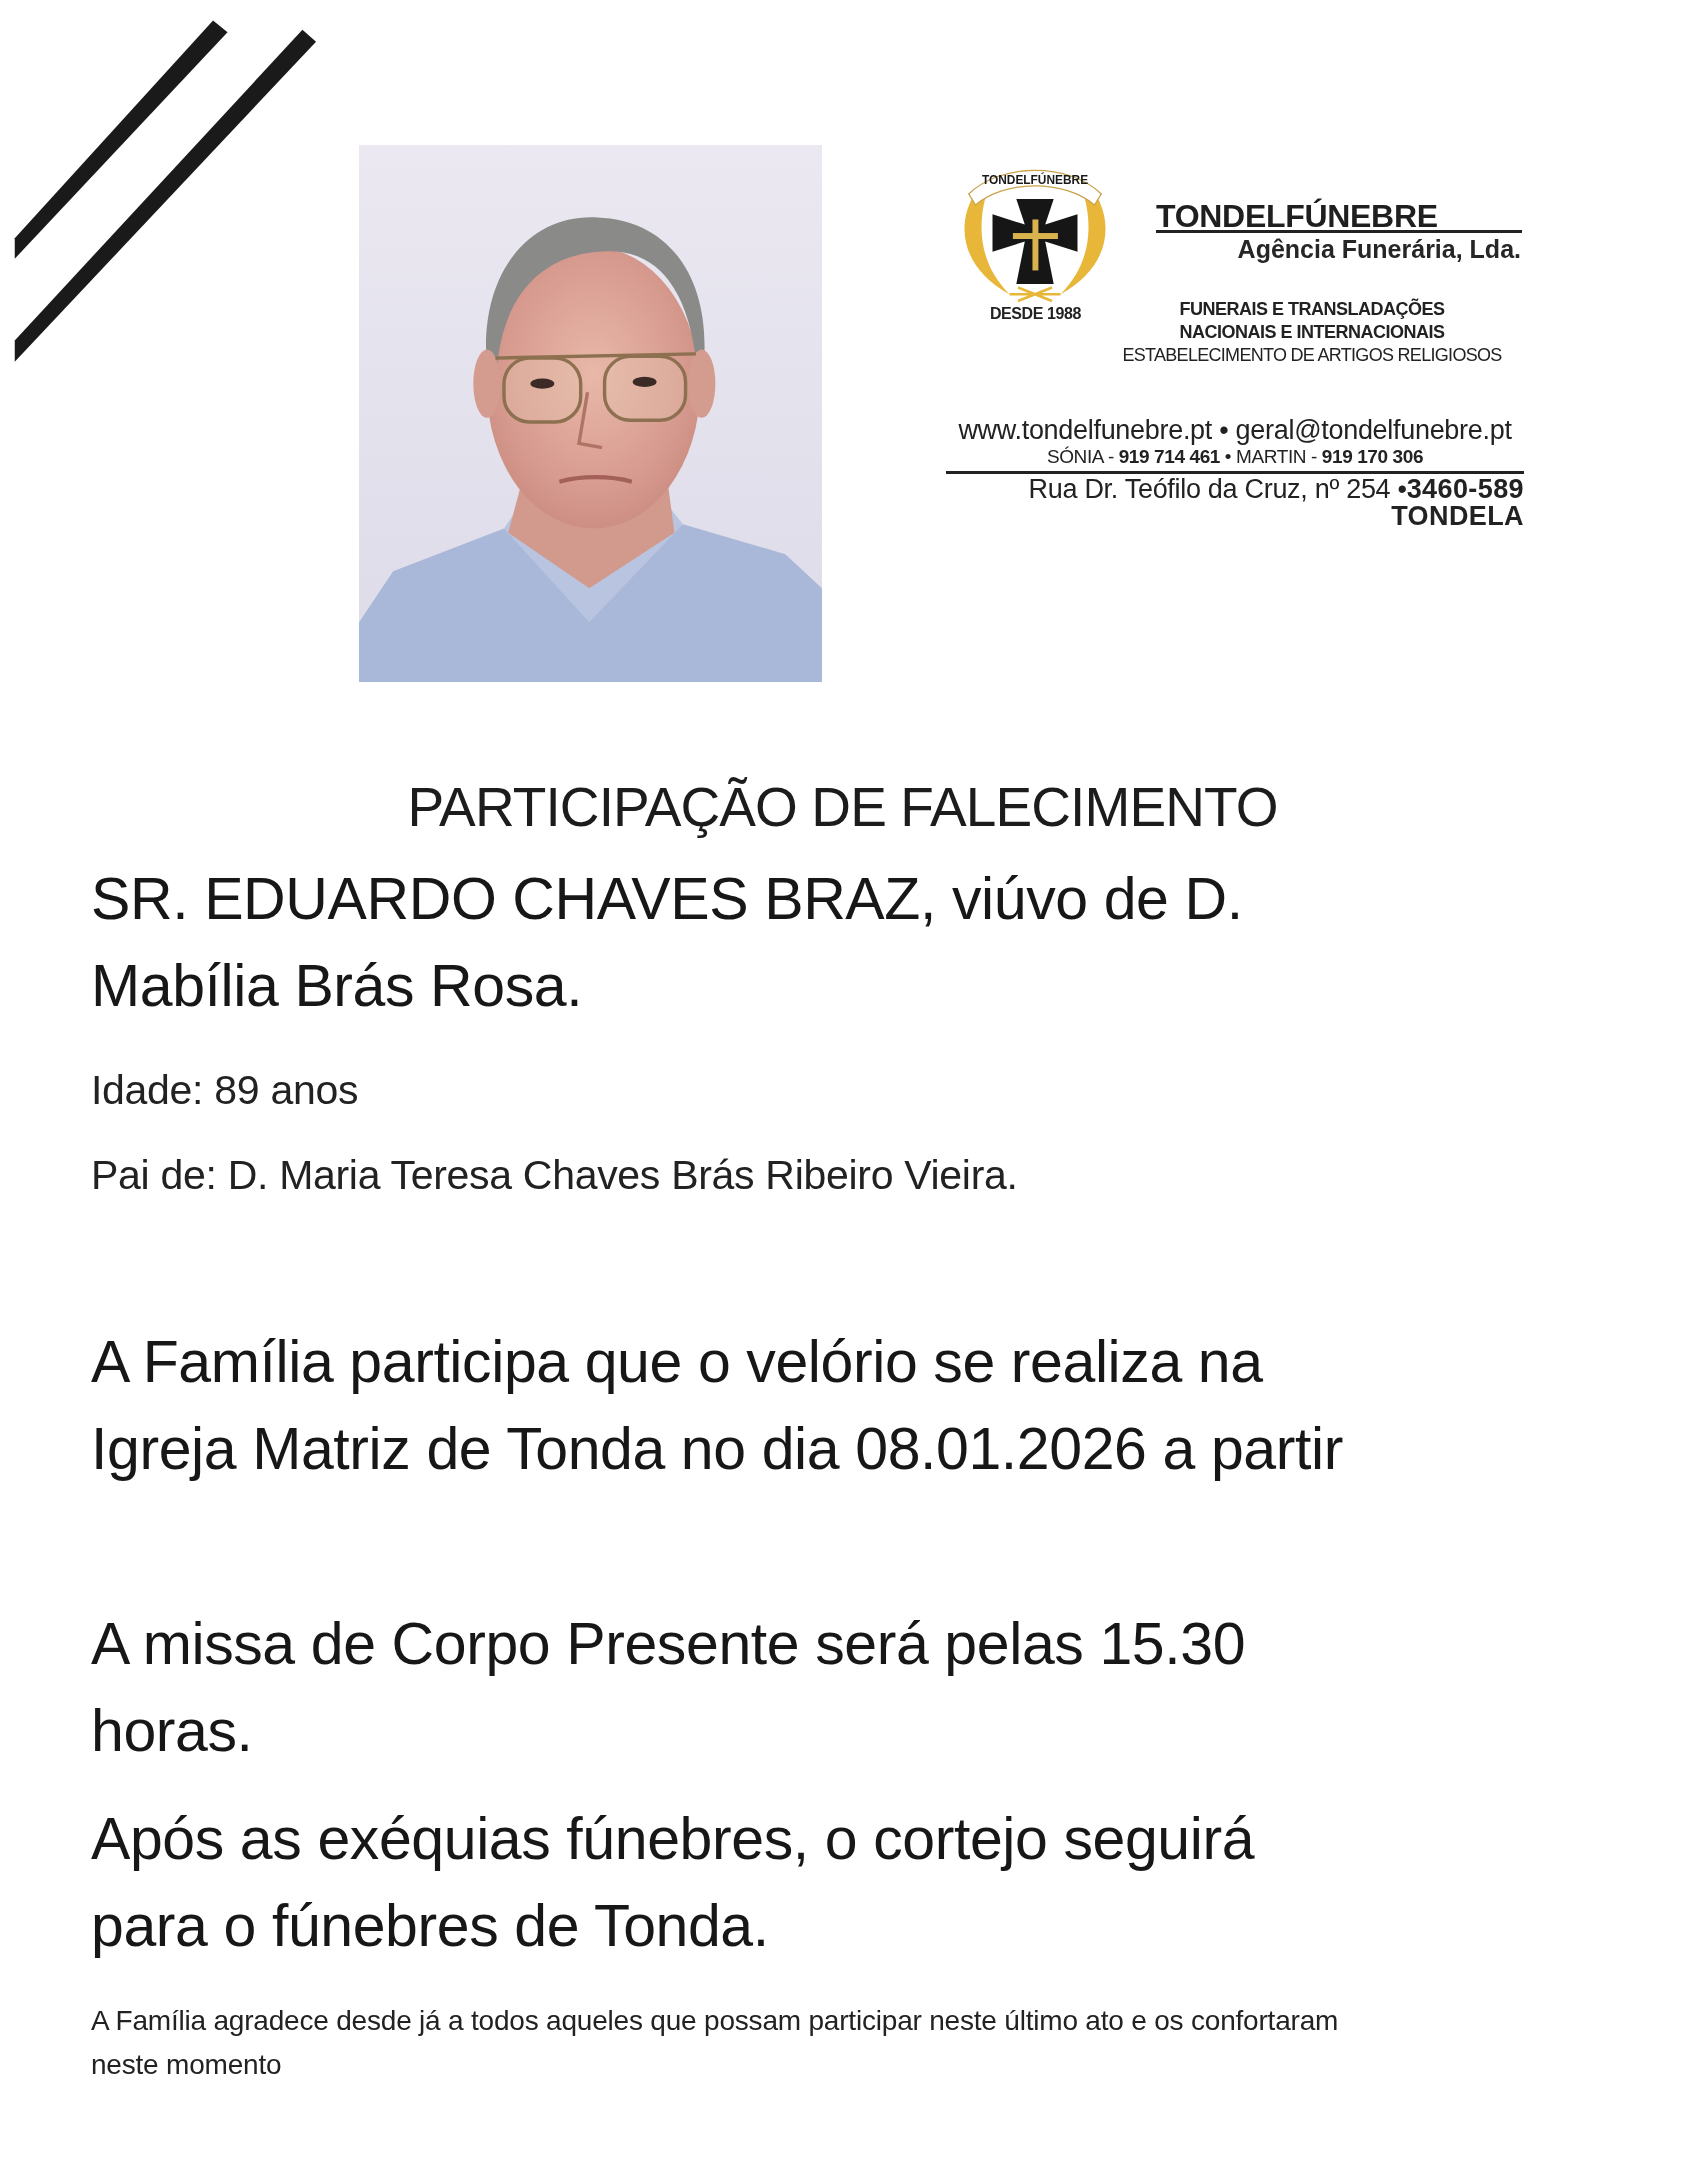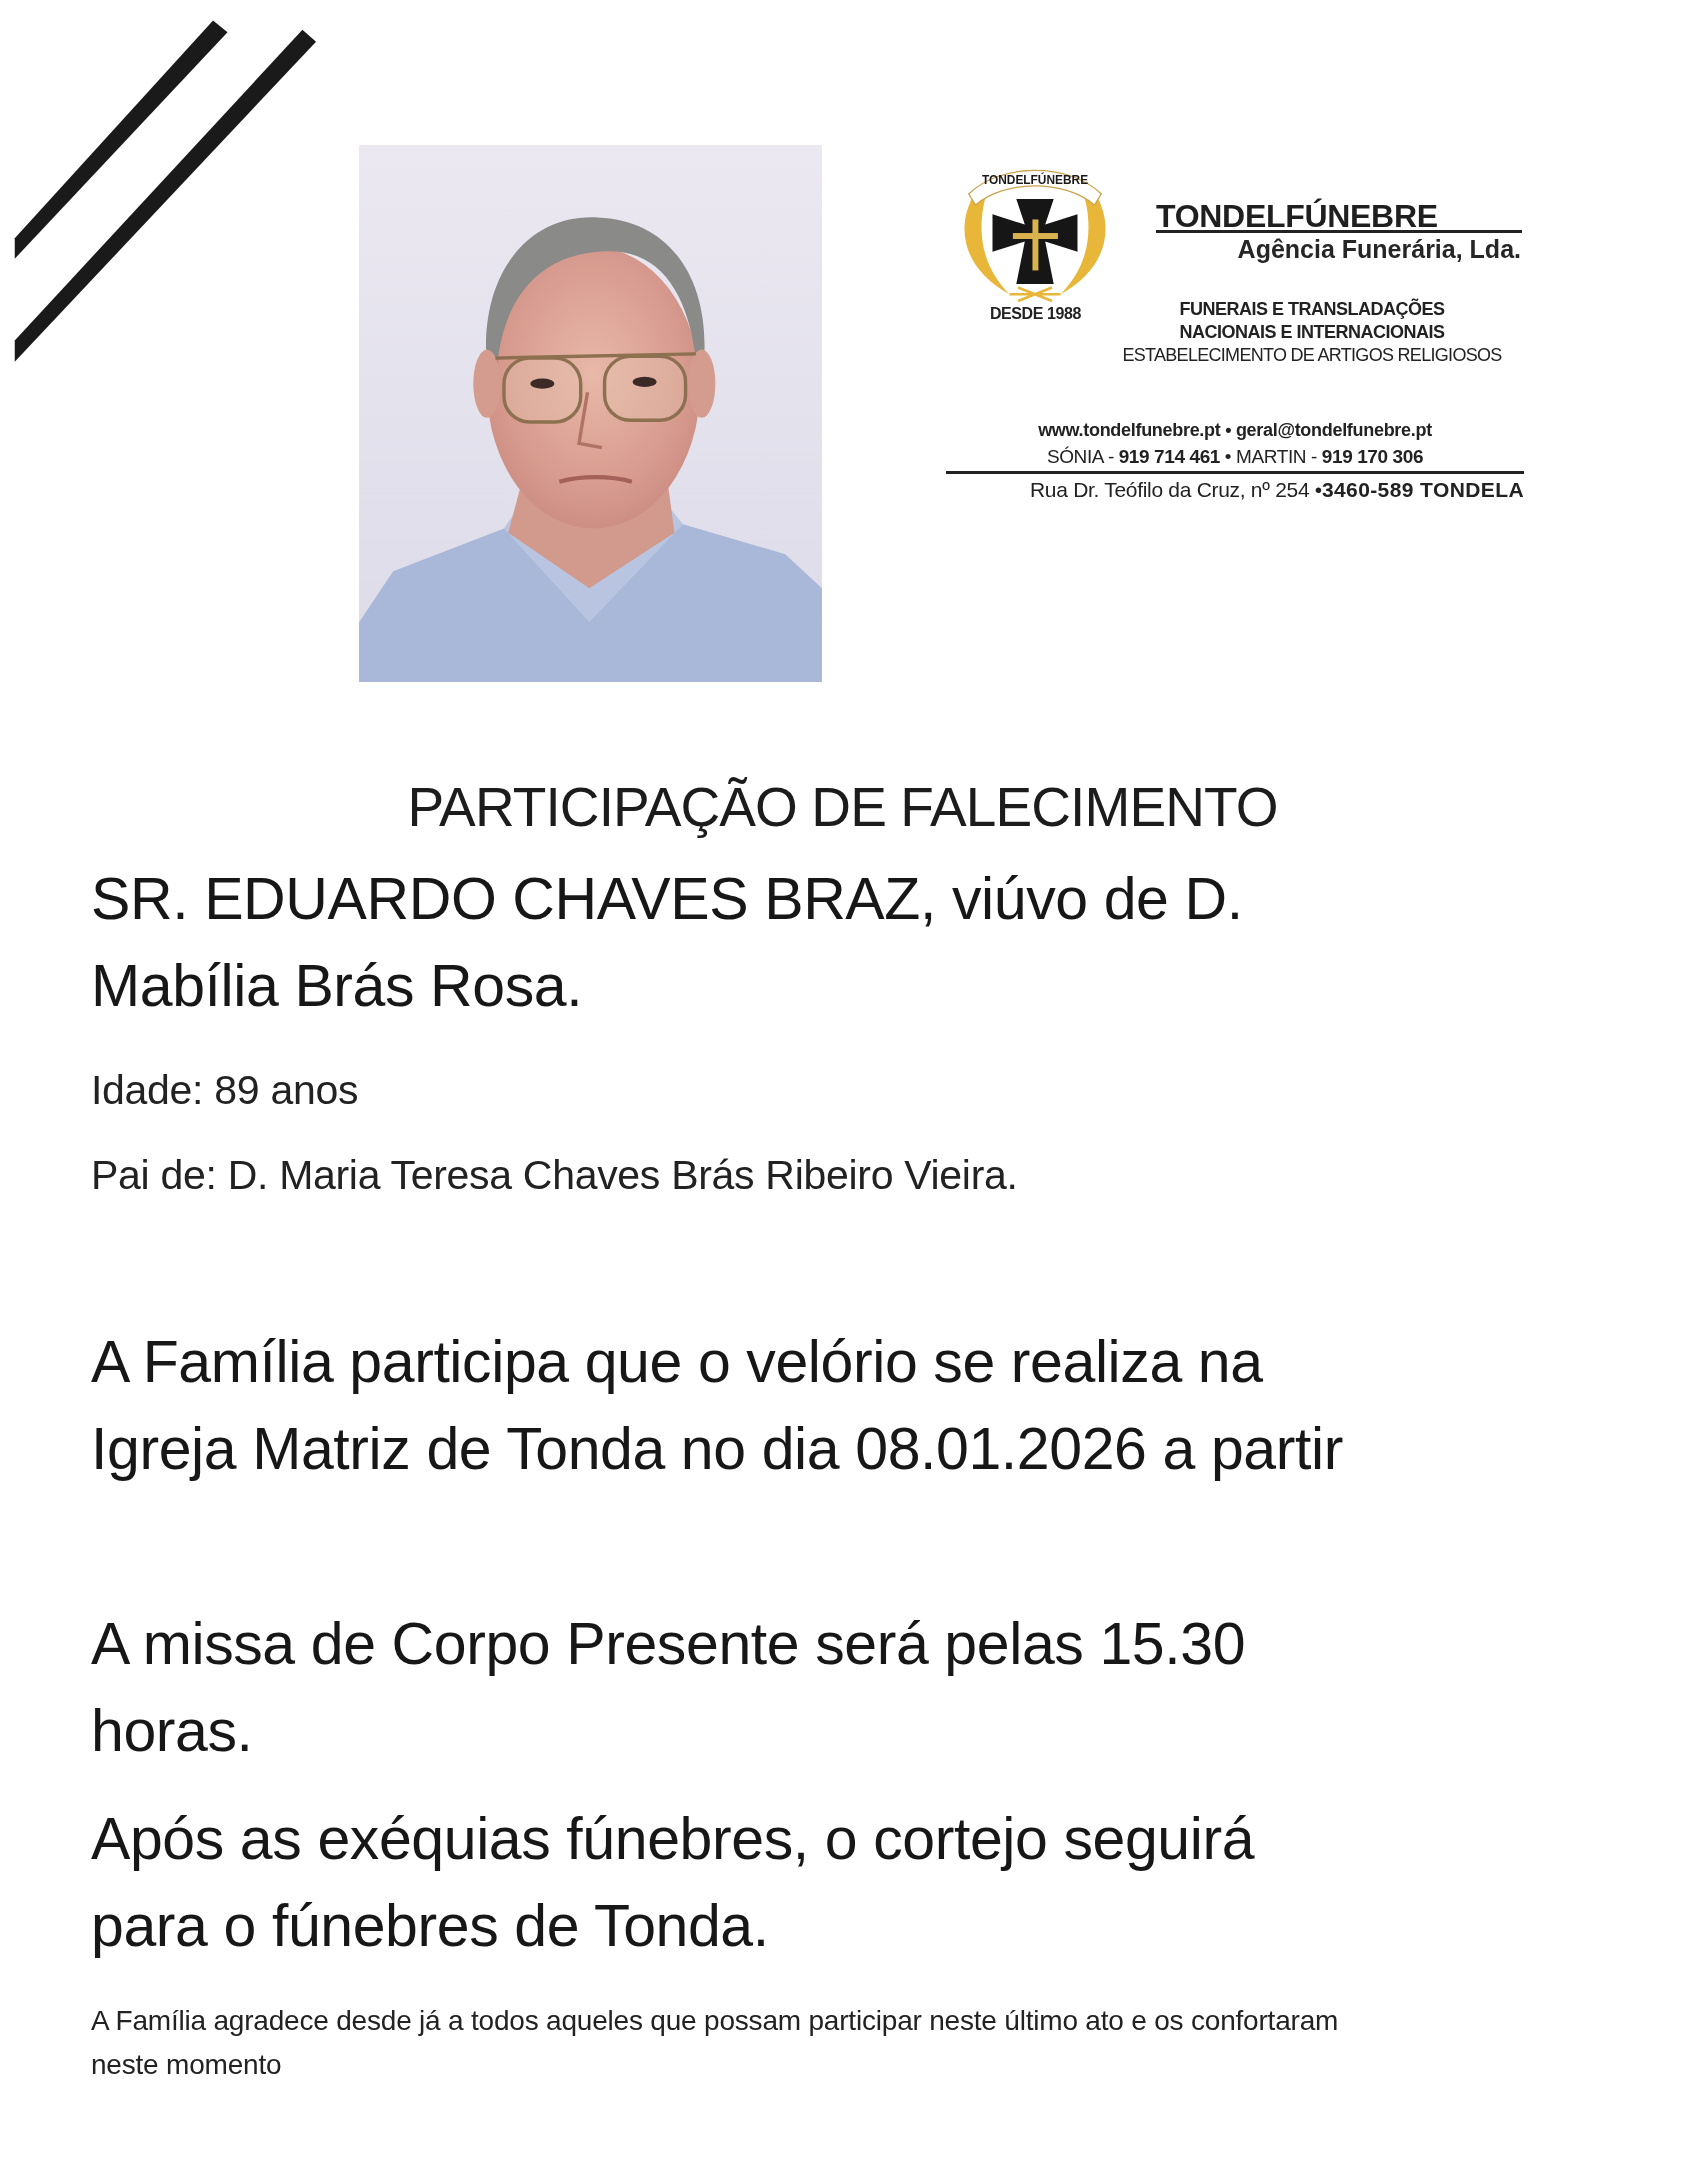--- a/index.html
+++ b/index.html
@@ -9,25 +9,25 @@
   .logo { position: absolute; left: 950px; top: 158px; width: 170px; height: 145px; }
   .logo-since { position: absolute; left: 980px; top: 305px; width: 111px; text-align: center; font-size: 16px; font-weight: bold; letter-spacing: -0.4px; color: #222; }
   .brand { position: absolute; left: 1156px; top: 198px; font-size: 32px; font-weight: bold; color: #1f1f1f; letter-spacing: -0.3px; }
   .brand-rule { position: absolute; left: 1156px; top: 230px; width: 366px; height: 2.6px; background: #222; }
   .brand-sub { position: absolute; right: 164px; top: 235px; font-size: 25px; font-weight: bold; color: #262626; }
   .services { position: absolute; left: 1099px; top: 298px; width: 426px; text-align: center; color: #222; }
   .services div { line-height: 23px; }
   .svc-b { font-size: 18px; font-weight: bold; letter-spacing: -0.5px; }
   .svc-n { font-size: 18px; letter-spacing: -0.7px; }
   .contact { position: absolute; left: 946px; top: 417px; width: 578px; text-align: center; color: #222; }
-  .c-web { font-size: 18px; font-weight: bold; letter-spacing: -0.3px; line-height: 27px; }
+  .c-web { font-size: 27px; font-weight: normal; letter-spacing: -0.3px; line-height: 27px; }
   .c-phone { font-size: 19px; line-height: 25.6px; letter-spacing: -0.4px; }
   .c-phone b { font-weight: bold; }
   .c-rule { height: 2.6px; background: #222; margin: 1.7px 0 1.7px 0; }
-  .c-addr { font-size: 21px; line-height: 27px; letter-spacing: -0.3px; text-align: right; }
+  .c-addr { font-size: 27px; line-height: 27px; letter-spacing: -0.3px; text-align: right; }
   .c-addr b { font-weight: bold; letter-spacing: 0.4px; }
   .title { position: absolute; left: 0; width: 1685px; top: 775px; text-align: center; font-size: 55px; letter-spacing: -0.9px; color: #1c1c1c; }
   .body { position: absolute; left: 91px; width: 1465px; }
   .big { font-size: 59px; font-weight: normal; letter-spacing: -0.4px; color: #171717; line-height: 87px; }
   .mid { font-size: 41px; color: #222; letter-spacing: -0.3px; line-height: 85px; }
   .small { font-size: 28px; color: #222; line-height: 44px; letter-spacing: -0.2px; }
 </style>
 </head>
 <body>
 

